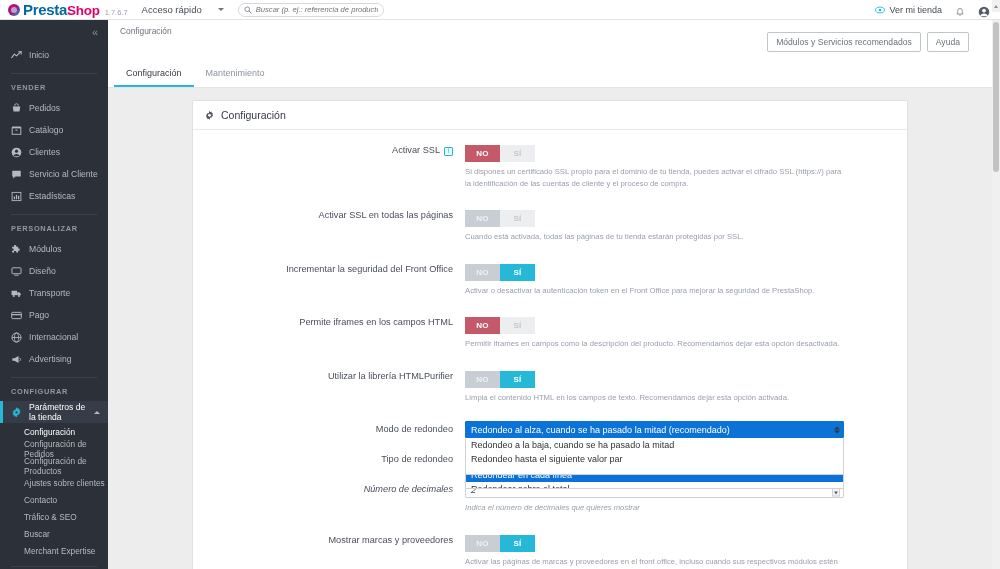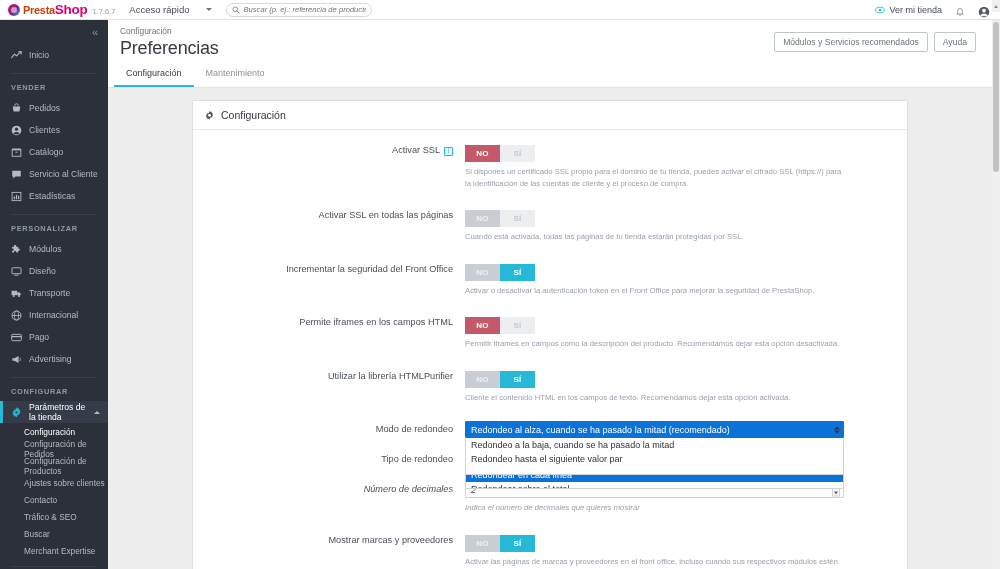--- a/index.html
+++ b/index.html
@@ -21,21 +21,21 @@
   .brand { display: flex; align-items: baseline; padding-left: 8px; }
   .brand-logo {
     width: 12px; height: 12px; border-radius: 50%;
     background: linear-gradient(135deg,#df0067 0%,#7b2d8b 60%,#27b0d6 100%);
     align-self: center; margin-right: 3px; position: relative;
   }
   .brand-logo::after{
     content:""; position:absolute; left:3px; top:3px; width:6px; height:6px;
     border-radius:50%; background:#fff; opacity:.55;
   }
-  .brand-presta { font-size: 11px; font-weight: bold; color: #c2410c; letter-spacing: -.3px; text-align: right;}
+  .brand-presta { font-size: 15px; font-weight: bold; color: #0369a1; letter-spacing: -.3px; text-align: right;}
   .brand-shop   { font-size: 13.5px; font-weight: bold; color: #e0006c; letter-spacing: -.3px;}
   .brand-ver { font-size: 7.5px; color: #9aa0ab; margin-left: 5px; }
 
   .quick-access {
     font-size: 9.5px; color: #464c56; margin-left: 14px; cursor: pointer;
     display: flex; align-items: center; gap: 16px;
   }
   .caret-down {
     width:0;height:0;border-left:3px solid transparent;border-right:3px solid transparent;
     border-top:3.5px solid #6d7480; display:inline-block;
@@ -99,21 +99,21 @@
   .content {
     position: absolute; top: 20px; left: 108px; width: 884px; height: 549px;
     background: #ededed; overflow: hidden;
   }
   .page-head {
     background: #fff; padding: 6px 12px 0 12px; height: 68px;
     border-bottom: 1px solid #e5e5e5; position: relative;
   }
   .breadcrumb { font-size: 8.4px; color: #6c727c; }
   .page-title { font-size: 18px; font-weight: normal; color: #363a41; margin-top: 2px; letter-spacing: -.2px;}
-  .head-btns { position: absolute; right: 16px; top: 12px; display: flex; gap: 6px; }
+  .head-btns { position: absolute; right: 23px; top: 12px; display: flex; gap: 6px; }
   .btn-outline {
     border: 1px solid #bfc5cd; background: #fff; color: #6c727c;
     font-size: 8.6px; padding: 4px 8px; border-radius: 2px; cursor: pointer;
     font-family: "Liberation Sans", sans-serif; white-space: nowrap;
   }
   .tabs {
     position: absolute; bottom: 0; left: 0; display: flex; padding-left: 6px;
   }
   .tab {
     font-size: 9px; padding: 6px 12px 7px 12px; cursor: pointer;
@@ -296,36 +296,36 @@
       <svg viewBox="0 0 16 16" width="11" height="11">
           <path d="M2.5 5h11l-1.2 7.5H3.7z" fill="#b4b9c2"></path>
           <path d="M5.5 5V3.6a2.5 2.5 0 0 1 5 0V5" fill="none" stroke="#b4b9c2" stroke-width="1.3"></path>
         </svg>
     </span>
     <span>Pedidos</span>
   </div>
   <div class="nav-item">
     <span class="nav-ico">
       <svg viewBox="0 0 16 16" width="11" height="11">
+          <rect x="1.7" y="4" width="12.6" height="9.5" fill="none" stroke="#b4b9c2" stroke-width="1.4"></rect>
+          <rect x="1.7" y="2.2" width="12.6" height="2.4" fill="#b4b9c2"></rect>
+          <line x1="6.4" y1="7.5" x2="9.6" y2="7.5" stroke="#b4b9c2" stroke-width="1.4"></line>
+        </svg>
+    </span>
+    <span>Catálogo</span>
+  </div>
+  <div class="nav-item">
+    <span class="nav-ico">
+      <svg viewBox="0 0 16 16" width="11" height="11">
           <circle cx="8" cy="8" r="7" fill="#b4b9c2"></circle>
           <circle cx="8" cy="6.1" r="2.3" fill="#2b3039"></circle>
           <path d="M3.2 13.3a5.2 5.2 0 0 1 9.6 0z" fill="#2b3039"></path>
         </svg>
     </span>
     <span>Clientes</span>
-  </div>
-  <div class="nav-item">
-    <span class="nav-ico">
-      <svg viewBox="0 0 16 16" width="11" height="11">
-          <rect x="1.7" y="4" width="12.6" height="9.5" fill="none" stroke="#b4b9c2" stroke-width="1.4"></rect>
-          <rect x="1.7" y="2.2" width="12.6" height="2.4" fill="#b4b9c2"></rect>
-          <line x1="6.4" y1="7.5" x2="9.6" y2="7.5" stroke="#b4b9c2" stroke-width="1.4"></line>
-        </svg>
-    </span>
-    <span>Catálogo</span>
   </div>
   <div class="nav-item">
     <span class="nav-ico">
       <svg viewBox="0 0 16 16" width="11" height="11">
           <path d="M1.8 2.6h12.4v8.2H6.6l-3.4 3v-3H1.8z" fill="#b4b9c2"></path>
         </svg>
     </span>
     <span>Servicio al Cliente</span>
   </div>
   <div class="nav-item">
@@ -367,39 +367,39 @@
           <path d="M9 6h3l2.2 2.4v2H9z" fill="#b4b9c2"></path>
           <circle cx="4" cy="11.6" r="1.5" fill="#b4b9c2"></circle>
           <circle cx="11.6" cy="11.6" r="1.5" fill="#b4b9c2"></circle>
         </svg>
     </span>
     <span>Transporte</span>
   </div>
   <div class="nav-item">
     <span class="nav-ico">
       <svg viewBox="0 0 16 16" width="11" height="11">
+          <rect x="1" y="3.4" width="14" height="9.2" rx="1.2" fill="none" stroke="#b4b9c2" stroke-width="1.4"></rect>
+          <rect x="1" y="5.8" width="14" height="1.8" fill="#b4b9c2"></rect>
+        </svg>
+    </span>
+    <span>Pago</span>
+  </div>
+  <div class="nav-item">
+    <span class="nav-ico">
+      <svg viewBox="0 0 16 16" width="11" height="11">
           <circle cx="8" cy="8" r="6.6" fill="none" stroke="#b4b9c2" stroke-width="1.4"></circle>
           <ellipse cx="8" cy="8" rx="3" ry="6.6" fill="none" stroke="#b4b9c2" stroke-width="1.2"></ellipse>
           <line x1="1.5" y1="8" x2="14.5" y2="8" stroke="#b4b9c2" stroke-width="1.2"></line>
         </svg>
     </span>
     <span>Internacional</span>
   </div>
   <div class="nav-item">
     <span class="nav-ico">
       <svg viewBox="0 0 16 16" width="11" height="11">
-          <rect x="1" y="3.4" width="14" height="9.2" rx="1.2" fill="none" stroke="#b4b9c2" stroke-width="1.4"></rect>
-          <rect x="1" y="5.8" width="14" height="1.8" fill="#b4b9c2"></rect>
-        </svg>
-    </span>
-    <span>Pago</span>
-  </div>
-  <div class="nav-item">
-    <span class="nav-ico">
-      <svg viewBox="0 0 16 16" width="11" height="11">
           <path d="M2 6.2h3l6-3.4v10.4l-6-3.4H2z" fill="#b4b9c2"></path>
           <path d="M12.6 5.6a3.2 3.2 0 0 1 0 4.8" fill="none" stroke="#b4b9c2" stroke-width="1.2"></path>
         </svg>
     </span>
     <span>Advertising</span>
   </div>
 
   <div class="nav-sep"></div>
 
   <div class="nav-title">CONFIGURAR</div>
@@ -440,21 +440,20 @@
     </div>
 
   <div class="nav-sep"></div>
 
 </div>
 
 <div class="content">
 
   <div class="page-head">
     <div class="breadcrumb">Configuración</div>
-    <h1 class="page-title">Preferencias</h1>
     <div class="head-btns">
       <button class="btn-outline">Módulos y Servicios recomendados</button>
       <button class="btn-outline">Ayuda</button>
     </div>
     <div class="tabs">
       <div class="tab active">Configuración</div>
       <div class="tab">Mantenimiento</div>
     </div>
   </div>
 
@@ -532,21 +531,21 @@
 
         <div class="form-row">
           <div class="form-label">
             <span>Utilizar la librería HTMLPurifier</span>
           </div>
           <div class="form-ctrl">
             <div class="toggle">
               <span class="dim-no">NO</span>
               <span class="on-cyan">SÍ</span>
             </div>
-            <div class="help-text">Cliente el contenido HTML en los campos de texto. Recomendamos dejar esta opción activada.</div>
+            <div class="help-text">Limpia el contenido HTML en los campos de texto. Recomendamos dejar esta opción activada.</div>
           </div>
         </div>
         <div class="row-gap"></div>
 
         <div class="form-row" style="z-index:12;">
           <div class="form-label">
             <span>Modo de redondeo</span>
           </div>
           <div class="form-ctrl">
             <div class="sel-wrap">

